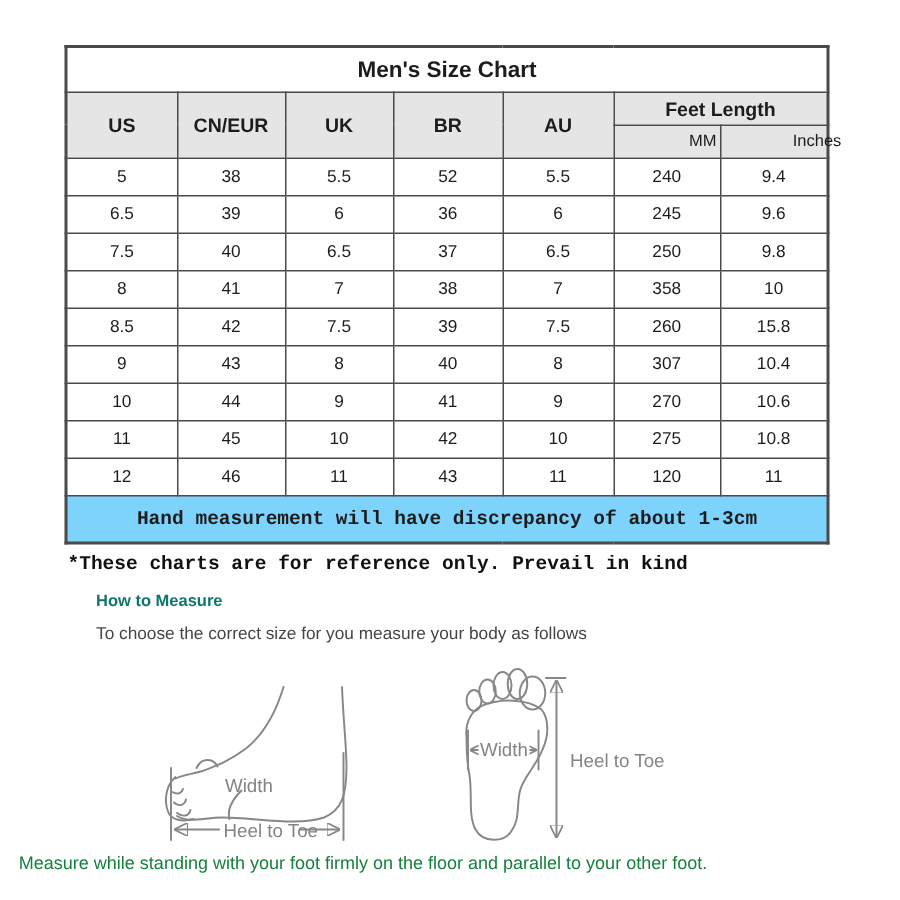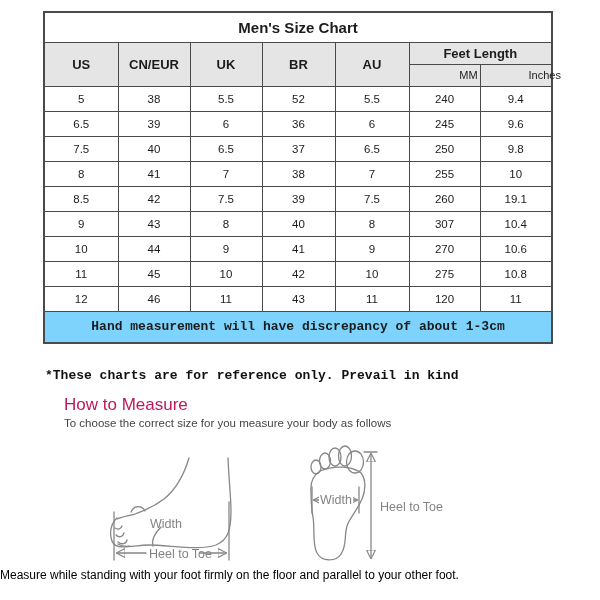--- a/index.html
+++ b/index.html
@@ -1,21 +1,21 @@
 <!DOCTYPE html>
 <html><head>
 <meta charset="utf-8">
 <style>
   * { margin:0; padding:0; box-sizing:border-box; }
   html,body { width:600px; height:600px; background:#ffffff; }
   body { font-family:"Liberation Sans", sans-serif; position:relative; overflow:hidden; }
 
   
   table.size-table {
-    position:absolute; left:43px; top:11px; width:508px;
+    position:absolute; left:43px; top:30px; width:508px;
     border-collapse:collapse; table-layout:fixed;
     border:2px solid #4a4a4a;
   }
   table.size-table th, table.size-table td {
     border:1px solid #4a4a4a;
     text-align:center; vertical-align:middle;
     color:#1c1c1c; padding:0;
   }
   .title-cell   { height:30px; font-size:15px; font-weight:bold; background:#ffffff; }
   .col-head     { font-size:13px; font-weight:bold; background:#e5e5e5; }
@@ -30,29 +30,29 @@
   }
 
   
   .ref-note {
     position:absolute; left:45px; top:368px;
     font-family:"Liberation Mono", monospace; font-weight:bold;
     font-size:13px; color:#111111; white-space:nowrap;text-align:right;
   }
   .howto-heading {
     position:absolute; left:64px; top:395px;
-    font-size:17px; color:#be185d; font-weight:normal;
+    font-size:11px; color:#0f766e; font-weight:bold;
   }
   .howto-sub {
     position:absolute; left:64px; top:417px;
     font-size:11.5px; color:#454545;
   }
   .bottom-caption {
     position:absolute; left:0; top:568px; width:484px;
-    text-align:left; font-size:12px; color:#000000;
+    text-align:center; font-size:12px; color:#15803d;
   }
 
   
   .sketch-svg { position:absolute; left:0; top:440px; }
   .sketch-svg path, .sketch-svg line, .sketch-svg ellipse {
     fill:none; stroke:#878787; stroke-width:1.3; stroke-linecap:round;
   }
   .sketch-svg text {
     fill:#848484; stroke:none;
     font-family:"Liberation Sans", sans-serif; font-size:12.5px;
@@ -116,31 +116,31 @@
         <td>6.5</td>
         <td>250</td>
         <td>9.8</td>
       </tr>
       <tr>
         <td>8</td>
         <td>41</td>
         <td>7</td>
         <td>38</td>
         <td>7</td>
-        <td>255</td>
+        <td>358</td>
         <td>10</td>
       </tr>
       <tr>
         <td>8.5</td>
         <td>42</td>
         <td>7.5</td>
         <td>39</td>
         <td>7.5</td>
         <td>260</td>
-        <td>19.1</td>
+        <td>15.8</td>
       </tr>
       <tr>
         <td>9</td>
         <td>43</td>
         <td>8</td>
         <td>40</td>
         <td>8</td>
         <td>307</td>
         <td>10.4</td>
       </tr>

